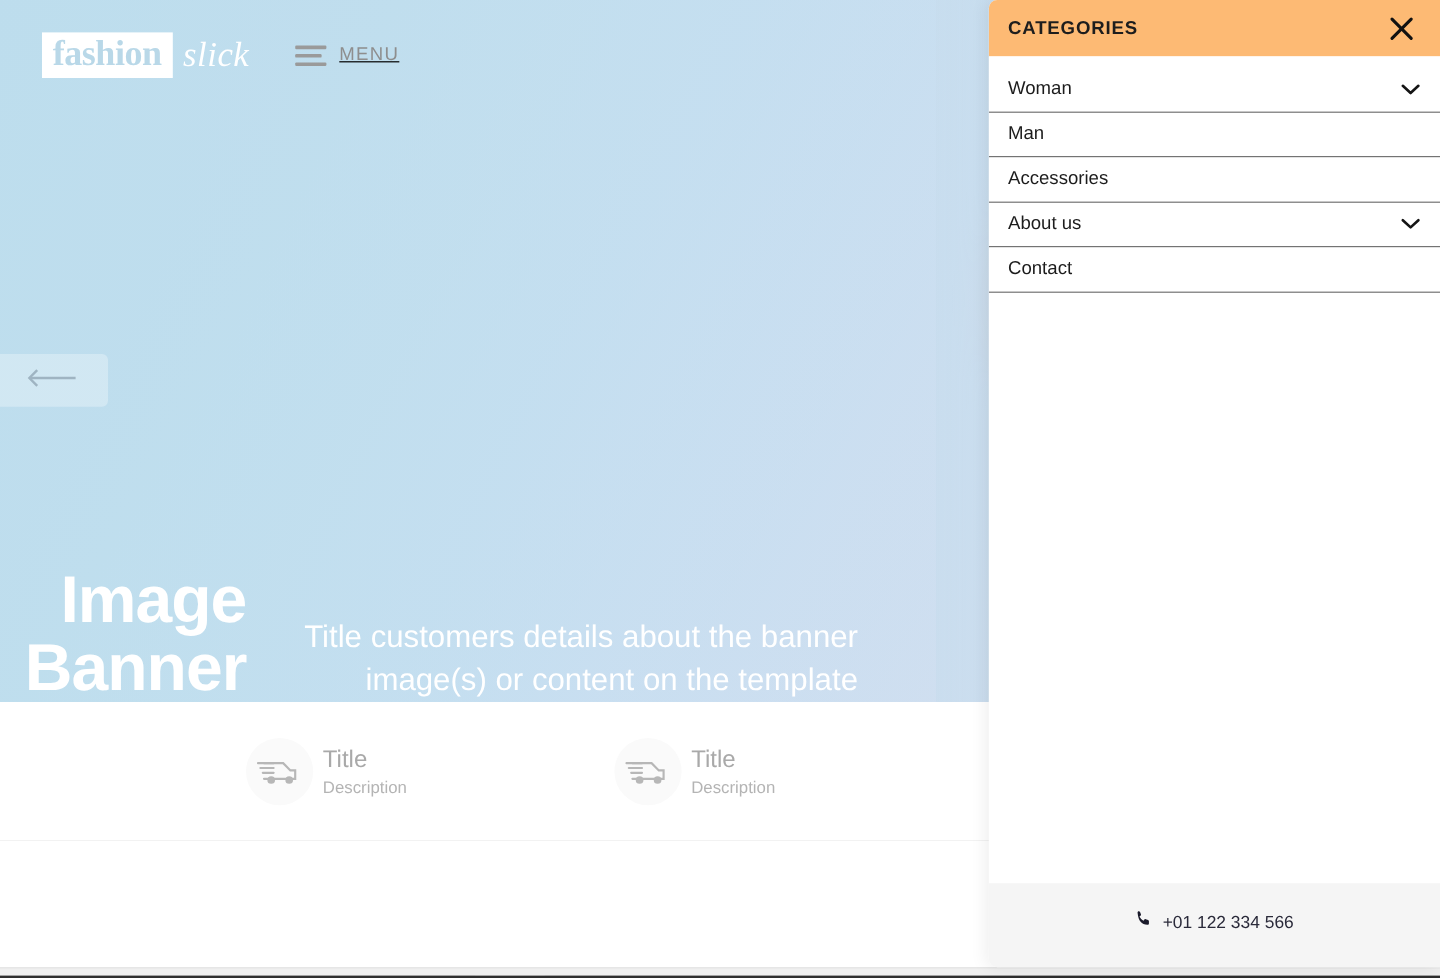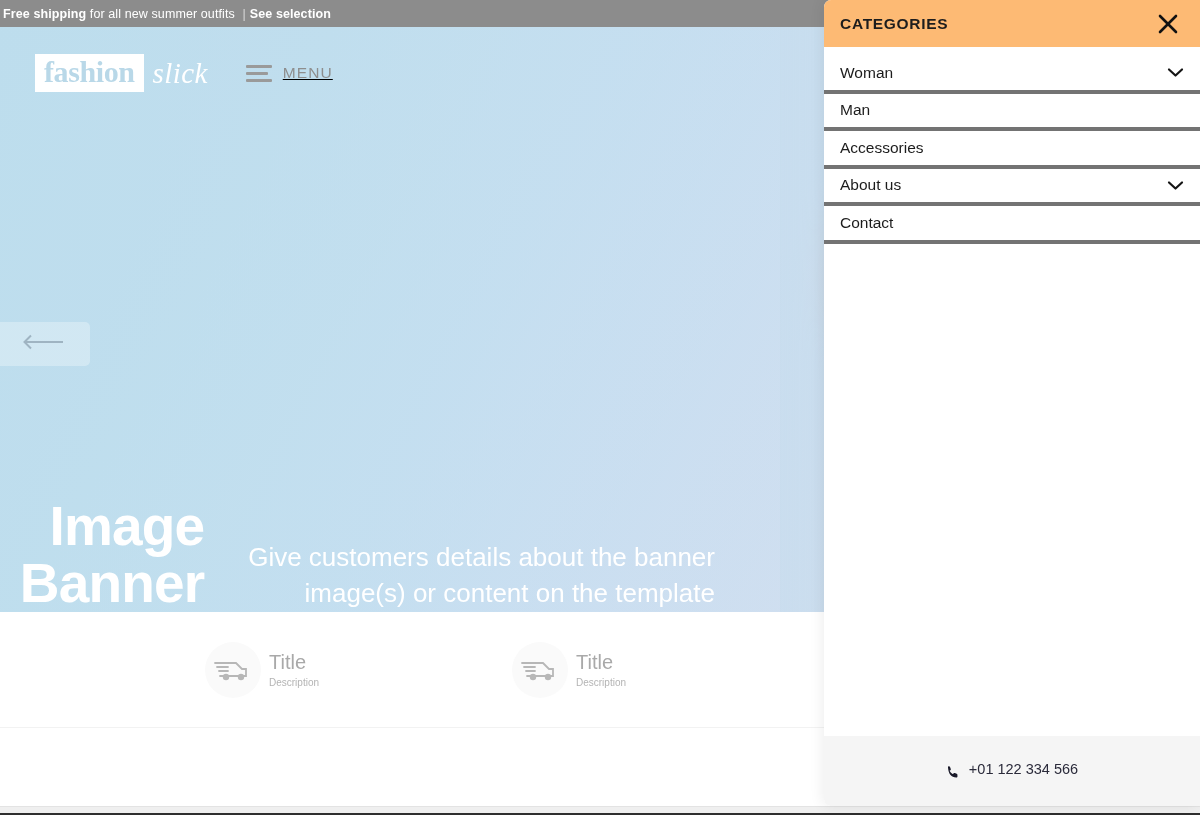--- a/index.html
+++ b/index.html
@@ -345,21 +345,21 @@
     justify-content: center;
     flex: 0 0 auto;
   }
   .feature-text { margin-left: 8px; }
   .feature-title {
     font-size: 20px;
     color: #a9a9a9;
     line-height: 1.35;
   }
   .feature-desc {
-    font-size: 10px;
+    font-size: 14px;
     color: #b4b4b4;
     line-height: 1.35;
   }
 
   .below-sep {
     height: 1px;
     background: #f2f2f2;
   }
   .below-blank {
     height: 70px;
@@ -433,58 +433,53 @@
     background: #ffffff;
     padding-top: 9px;
     overflow: hidden;
   }
   .nav-item {
     height: 37.5px;
     display: flex;
     align-items: center;
     justify-content: space-between;
     padding: 0 16px;
-    border-bottom: 4px solid #737373;
+    border-bottom: 1px solid #737373;
     cursor: pointer;
   }
   .nav-item-label {
     font-size: 15.5px;
     color: #1c1c1c;
   }
   .nav-chevron { display: flex; align-items: center; }
 
   .drawer-foot {
     flex: 0 0 auto;
     background: #f5f5f5;
     padding: 22px 0 26px 0;
     text-align: center;
   }
   .contact-line {
     display: flex;
-    align-items: flex-end;
+    align-items: flex-start;
     justify-content: center;
     gap: 8px;
     font-size: 14.5px;
     color: #2a2a3a;
     line-height: 1.55;
   }
   .contact-ico { display: flex; align-items: center; }
 </style>
 </head>
 <body>
 
 <div id="viewport">
 
   <div id="storefront">
 
-    <div class="announce-bar">
-      <div class="announce-text">
-        <span class="b">Free shipping</span><span> for all new summer outfits </span><span class="announce-sep">|</span><span class="b">See selection</span>
-      </div>
-    </div>
 
     <div class="hero">
 
       <div class="hero-photo">
         <div class="ph ph-hair"></div>
         <div class="ph ph-face"></div>
         <div class="ph ph-glasses"></div>
         <div class="ph ph-lips"></div>
         <div class="ph ph-neck"></div>
         <div class="ph ph-arm"></div>
@@ -508,21 +503,21 @@
             <i></i>
               <i></i>
               <i></i>
           </span>
           <span class="menu-label">MENU</span>
         </div>
       </div>
 
       <div class="hero-copy">
         <div class="hero-title">Image Banner</div>
-        <div class="hero-sub">Give customers details about the banner image(s) or content on the template</div>
+        <div class="hero-sub">Title customers details about the banner image(s) or content on the template</div>
       </div>
 
       <div class="carousel-prev">
         <span>
           <svg width="50" height="18" viewBox="0 0 50 18">
             <line x1="8" y1="9" x2="46" y2="9" stroke="#9fb4c2" stroke-width="2"></line>
             <polyline points="14,2.5 7.5,9 14,15.5" fill="none" stroke="#9fb4c2" stroke-width="2"></polyline>
           </svg>
         </span>
       </div>

